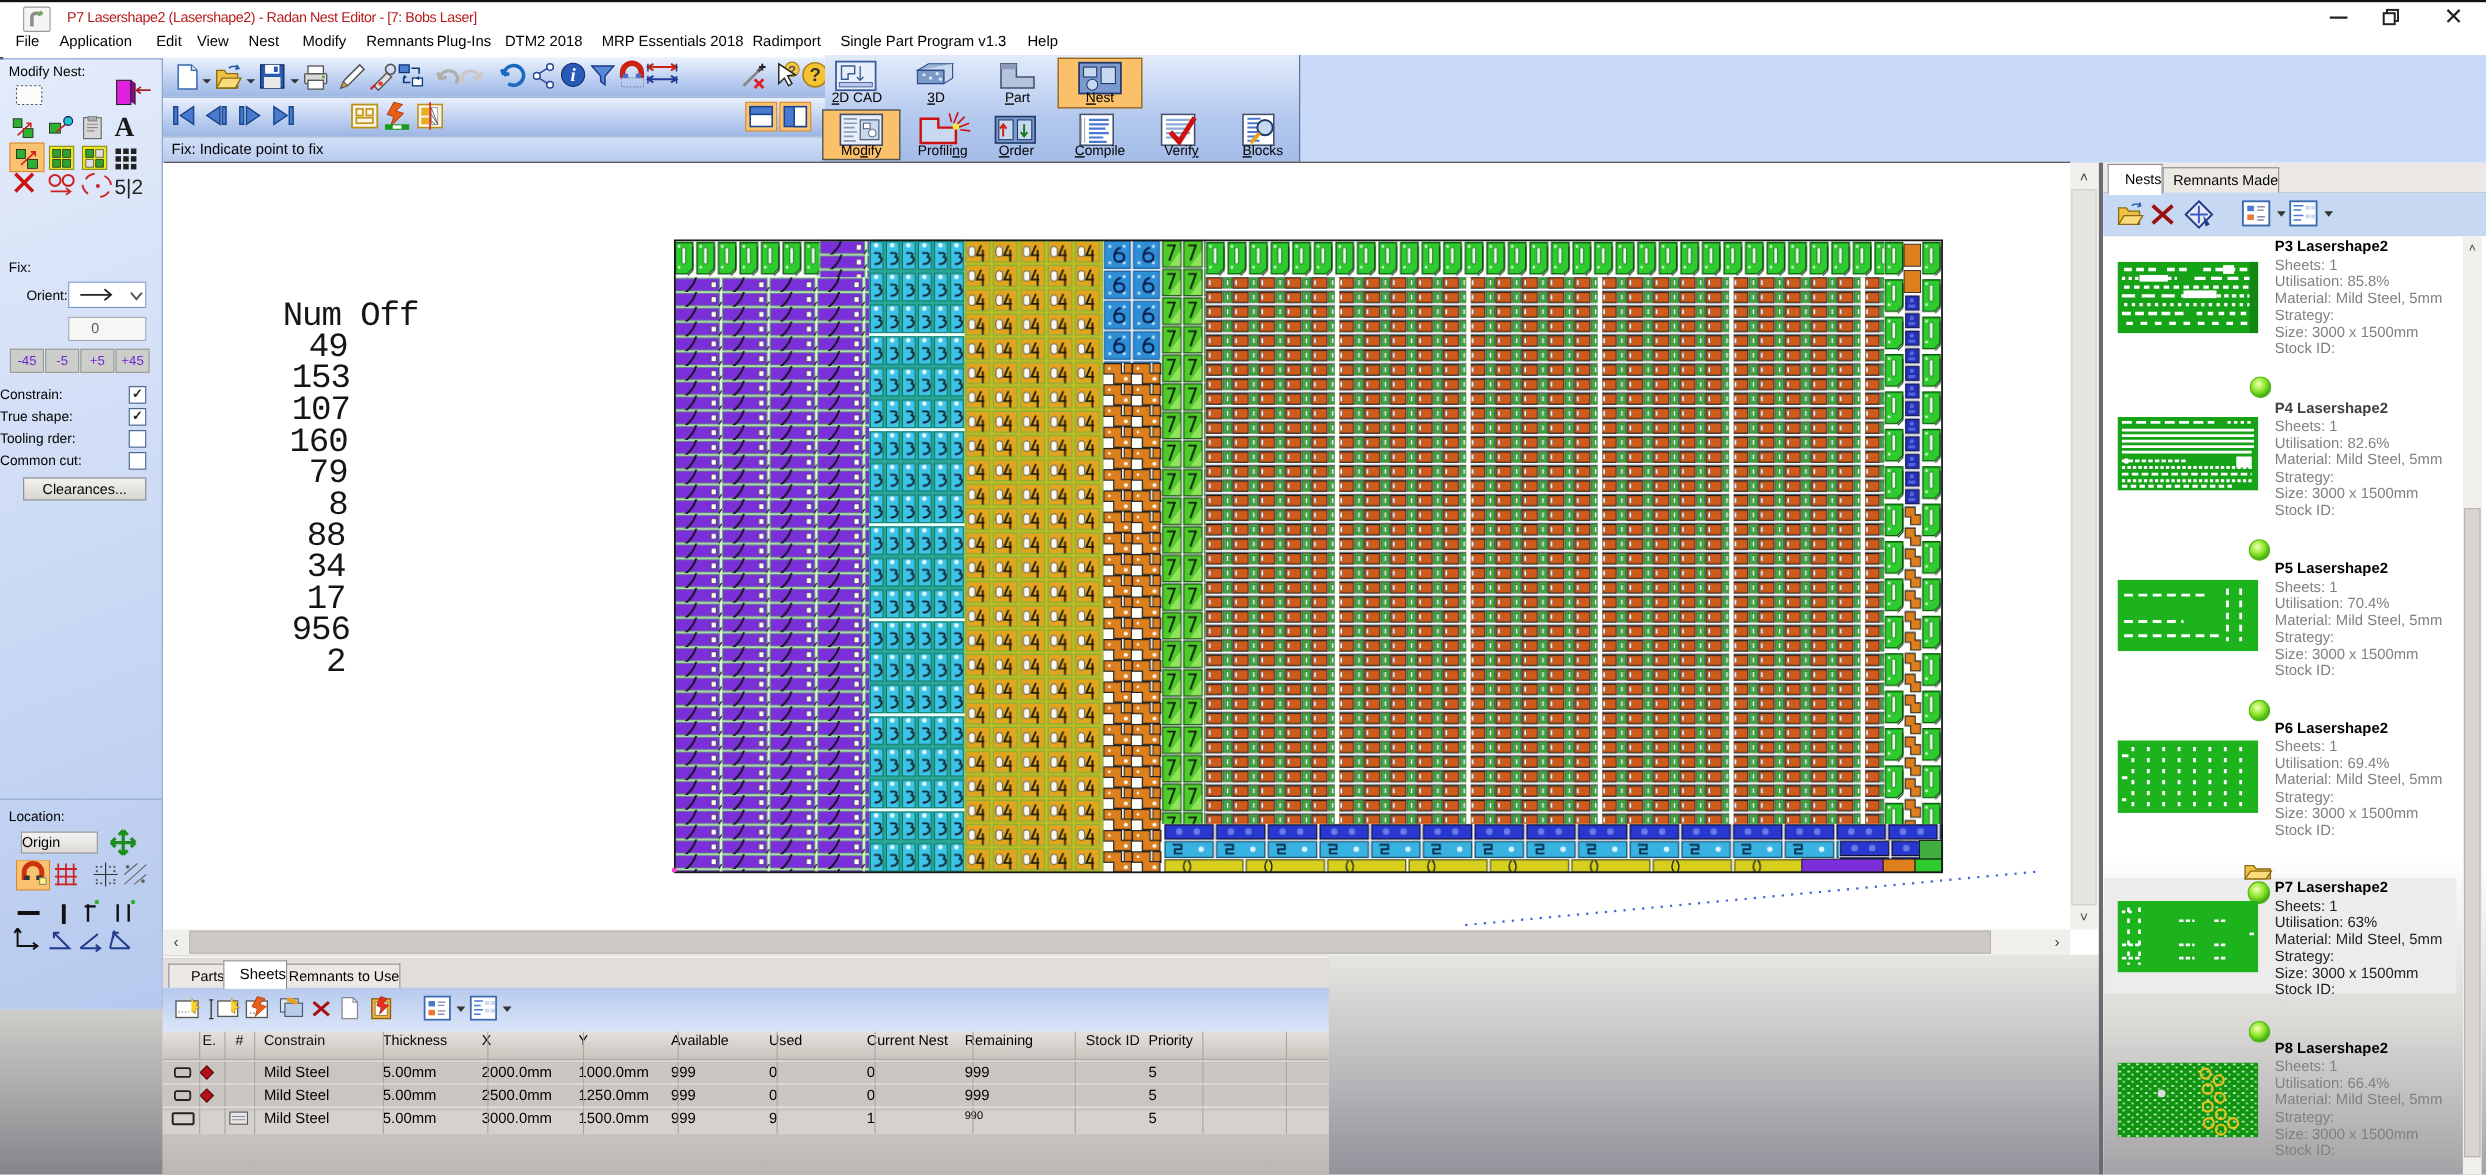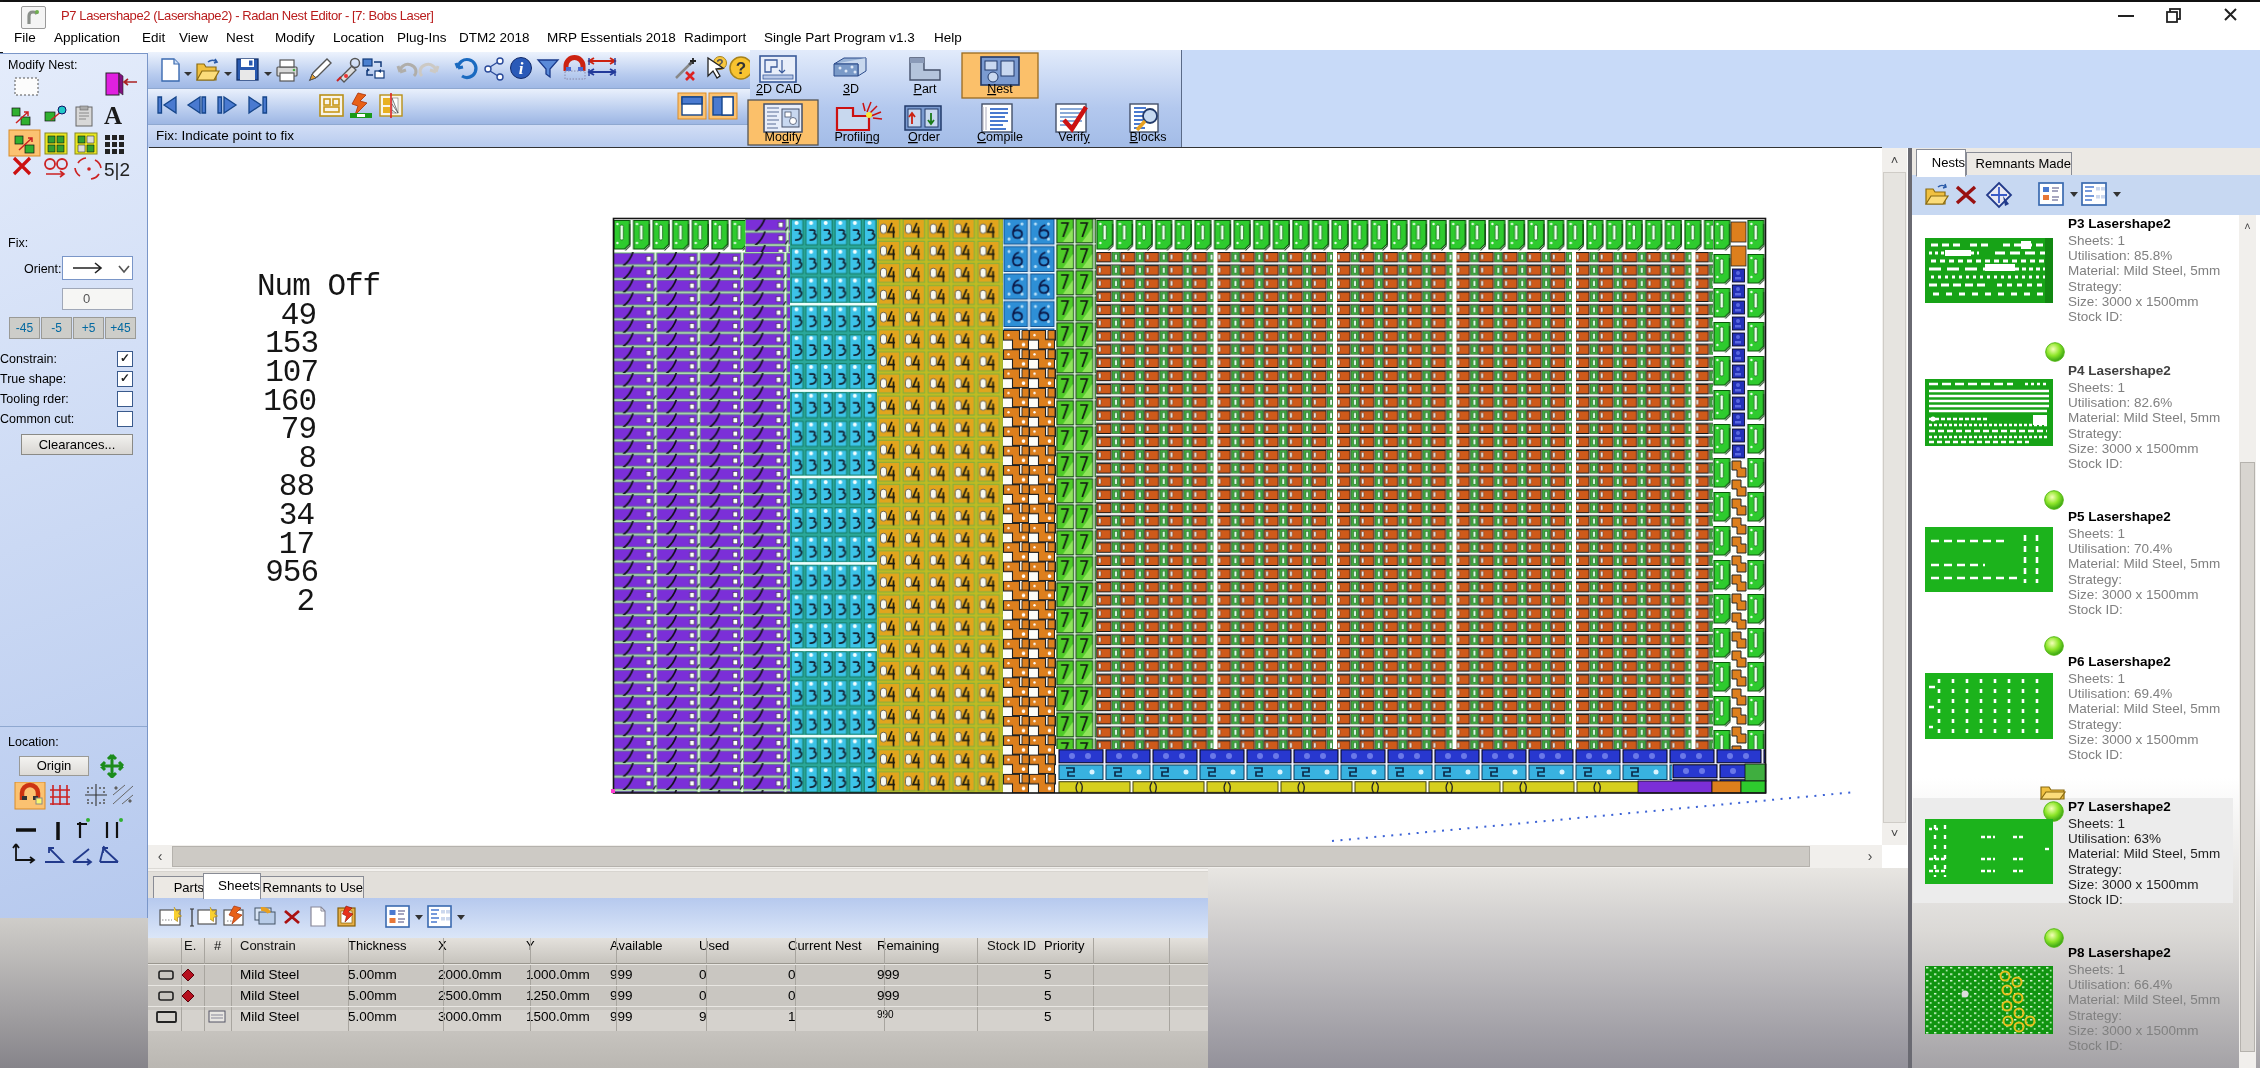--- a/index.html
+++ b/index.html
@@ -1,20 +1,20 @@
 <!DOCTYPE html>
 <html><head><meta charset="utf-8">
 <style>
 html,body{margin:0;padding:0}
 body{width:2260px;height:1068px;position:relative;background:#fff;font-family:"Liberation Sans",sans-serif;overflow:hidden}
 .abs{position:absolute}
 .menu span{margin:0;display:inline-block}
 .chk{width:14px;height:14px;background:#fff;border:1px solid #3a5a8c;display:inline-block;position:absolute;font:bold 12px "Liberation Sans",sans-serif;color:#222;text-align:center;line-height:13px}
 .lbl{position:absolute;font-size:12.5px;color:#000;}
-.gbtn{position:absolute;background:#cdcdc9;border:1px solid #9a9a96;color:#0369a1;font-size:12px;text-align:center}
+.gbtn{position:absolute;background:#cdcdc9;border:1px solid #9a9a96;color:#6d28d9;font-size:12px;text-align:center}
 .tab{position:absolute;font-size:13px;color:#000;border:1px solid #898c95;border-bottom:none;background:#ece9e4;text-align:right}
 .tabact{background:#fff;z-index:3}
 .gray-txt{color:#808080}
 </style></head>
 <body>
 
 <div class="abs" style="left:0;top:0;width:2260px;height:2.5px;background:#111"></div>
 <div class="abs" style="left:0;top:0;width:2.5px;height:640px;background:#151515"></div>
 
 <div class="abs" style="left:0;top:2px;width:2260px;height:28px;background:#fff"></div>
@@ -32,21 +32,21 @@
  <path d="M125,7 l11,11 M136,7 l-11,11" stroke="#222" stroke-width="2"></path>
 </svg>
 
 <div class="abs menu" style="left:0;top:30px;width:2260px;height:22px;background:#fff;font-size:13.5px;color:#000">
 <span class="abs" style="left:14px">File</span>
     <span class="abs" style="left:54px">Application</span>
     <span class="abs" style="left:142px">Edit</span>
     <span class="abs" style="left:179px">View</span>
     <span class="abs" style="left:226px">Nest</span>
     <span class="abs" style="left:275px">Modify</span>
-    <span class="abs" style="left:333px">Location</span>
+    <span class="abs" style="left:333px">Remnants</span>
     <span class="abs" style="left:397px">Plug-Ins</span>
     <span class="abs" style="left:459px">DTM2 2018</span>
     <span class="abs" style="left:547px">MRP Essentials 2018</span>
     <span class="abs" style="left:684px">Radimport</span>
     <span class="abs" style="left:764px">Single Part Program v1.3</span>
     <span class="abs" style="left:934px">Help</span>
 </div>
 
 <div class="abs" style="left:750px;top:50px;width:1510px;height:98px;background:#c8daf8"></div>
 <div class="abs" style="left:750px;top:50px;width:432px;height:98px;background:linear-gradient(#e2ebfb,#b3c8ee 60%,#a3bce7);border-right:1.5px solid #5a6a88;border-bottom:1.5px solid #5a6a88;box-sizing:border-box"></div>
@@ -374,21 +374,21 @@
     <span class="chk" style="left:117px;top:351px">✓</span>
 <div class="lbl" style="left:0;top:372px;width:113px">True shape:</div>
     <span class="chk" style="left:117px;top:371px">✓</span>
 <div class="lbl" style="left:0;top:392px;width:113px">Tooling rder:</div>
     <span class="chk" style="left:117px;top:391px"></span>
 <div class="lbl" style="left:0;top:412px;width:113px">Common cut:</div>
     <span class="chk" style="left:117px;top:411px"></span>
 <div class="abs" style="left:21px;top:434px;width:112px;height:21px;background:linear-gradient(#f2f1ef,#d8d6d2);border:1px solid #8a8a86;box-sizing:border-box;font-size:13px;text-align:center;line-height:19px">Clearances...</div>
 <div class="abs" style="left:0;top:726px;width:147px;height:1px;background:#8fa8d0"></div>
 <div class="abs" style="left:8px;top:735px;font-size:12.5px">Location:</div>
-<div class="abs" style="left:19px;top:756px;width:70px;height:20px;background:linear-gradient(#f4f3f1,#dddbd7);border:1px solid #9a9a96;box-sizing:border-box;font-size:13px;text-align:center;line-height:18px">Origin</div>
+<div class="abs" style="left:19px;top:756px;width:70px;height:20px;background:linear-gradient(#f4f3f1,#dddbd7);border:1px solid #9a9a96;box-sizing:border-box;font-size:13px;text-align:left;line-height:18px">Origin</div>
 <svg class="abs" style="left:98px;top:753px" width="28" height="26">
       <path d="M14,2 v22 M3,13 h22 M14,2 l-4,4 M14,2 l4,4 M14,24 l-4,-4 M14,24 l4,-4 M3,13 l4,-4 M3,13 l4,4 M25,13 l-4,-4 M25,13 l-4,4" stroke="#1c8c1c" stroke-width="3" fill="none"></path>
     </svg>
 <svg class="abs" style="left:0;top:782px" width="148" height="140">
  <rect x="15" y="0" width="30" height="27" fill="#fbc271" stroke="#d98b28"></rect>
  <path d="M22,18 v-7 a8,8 0 0 1 16,0 v7" stroke="#cc3311" stroke-width="4.5" fill="none"></path>
       <path d="M22,18 v-4 h5 v4z M33,18 v-4 h5 v4z" fill="#333"></path>
       <rect x="36" y="16" width="6" height="6" fill="#f8f870" stroke="#888"></rect>
  <g stroke="#cc2222" stroke-width="1.6">
         <path d="M53,3 v20 M60,3 v20 M67,3 v20 M50,8 h20 M50,15 h20 M50,22 h20"></path>

